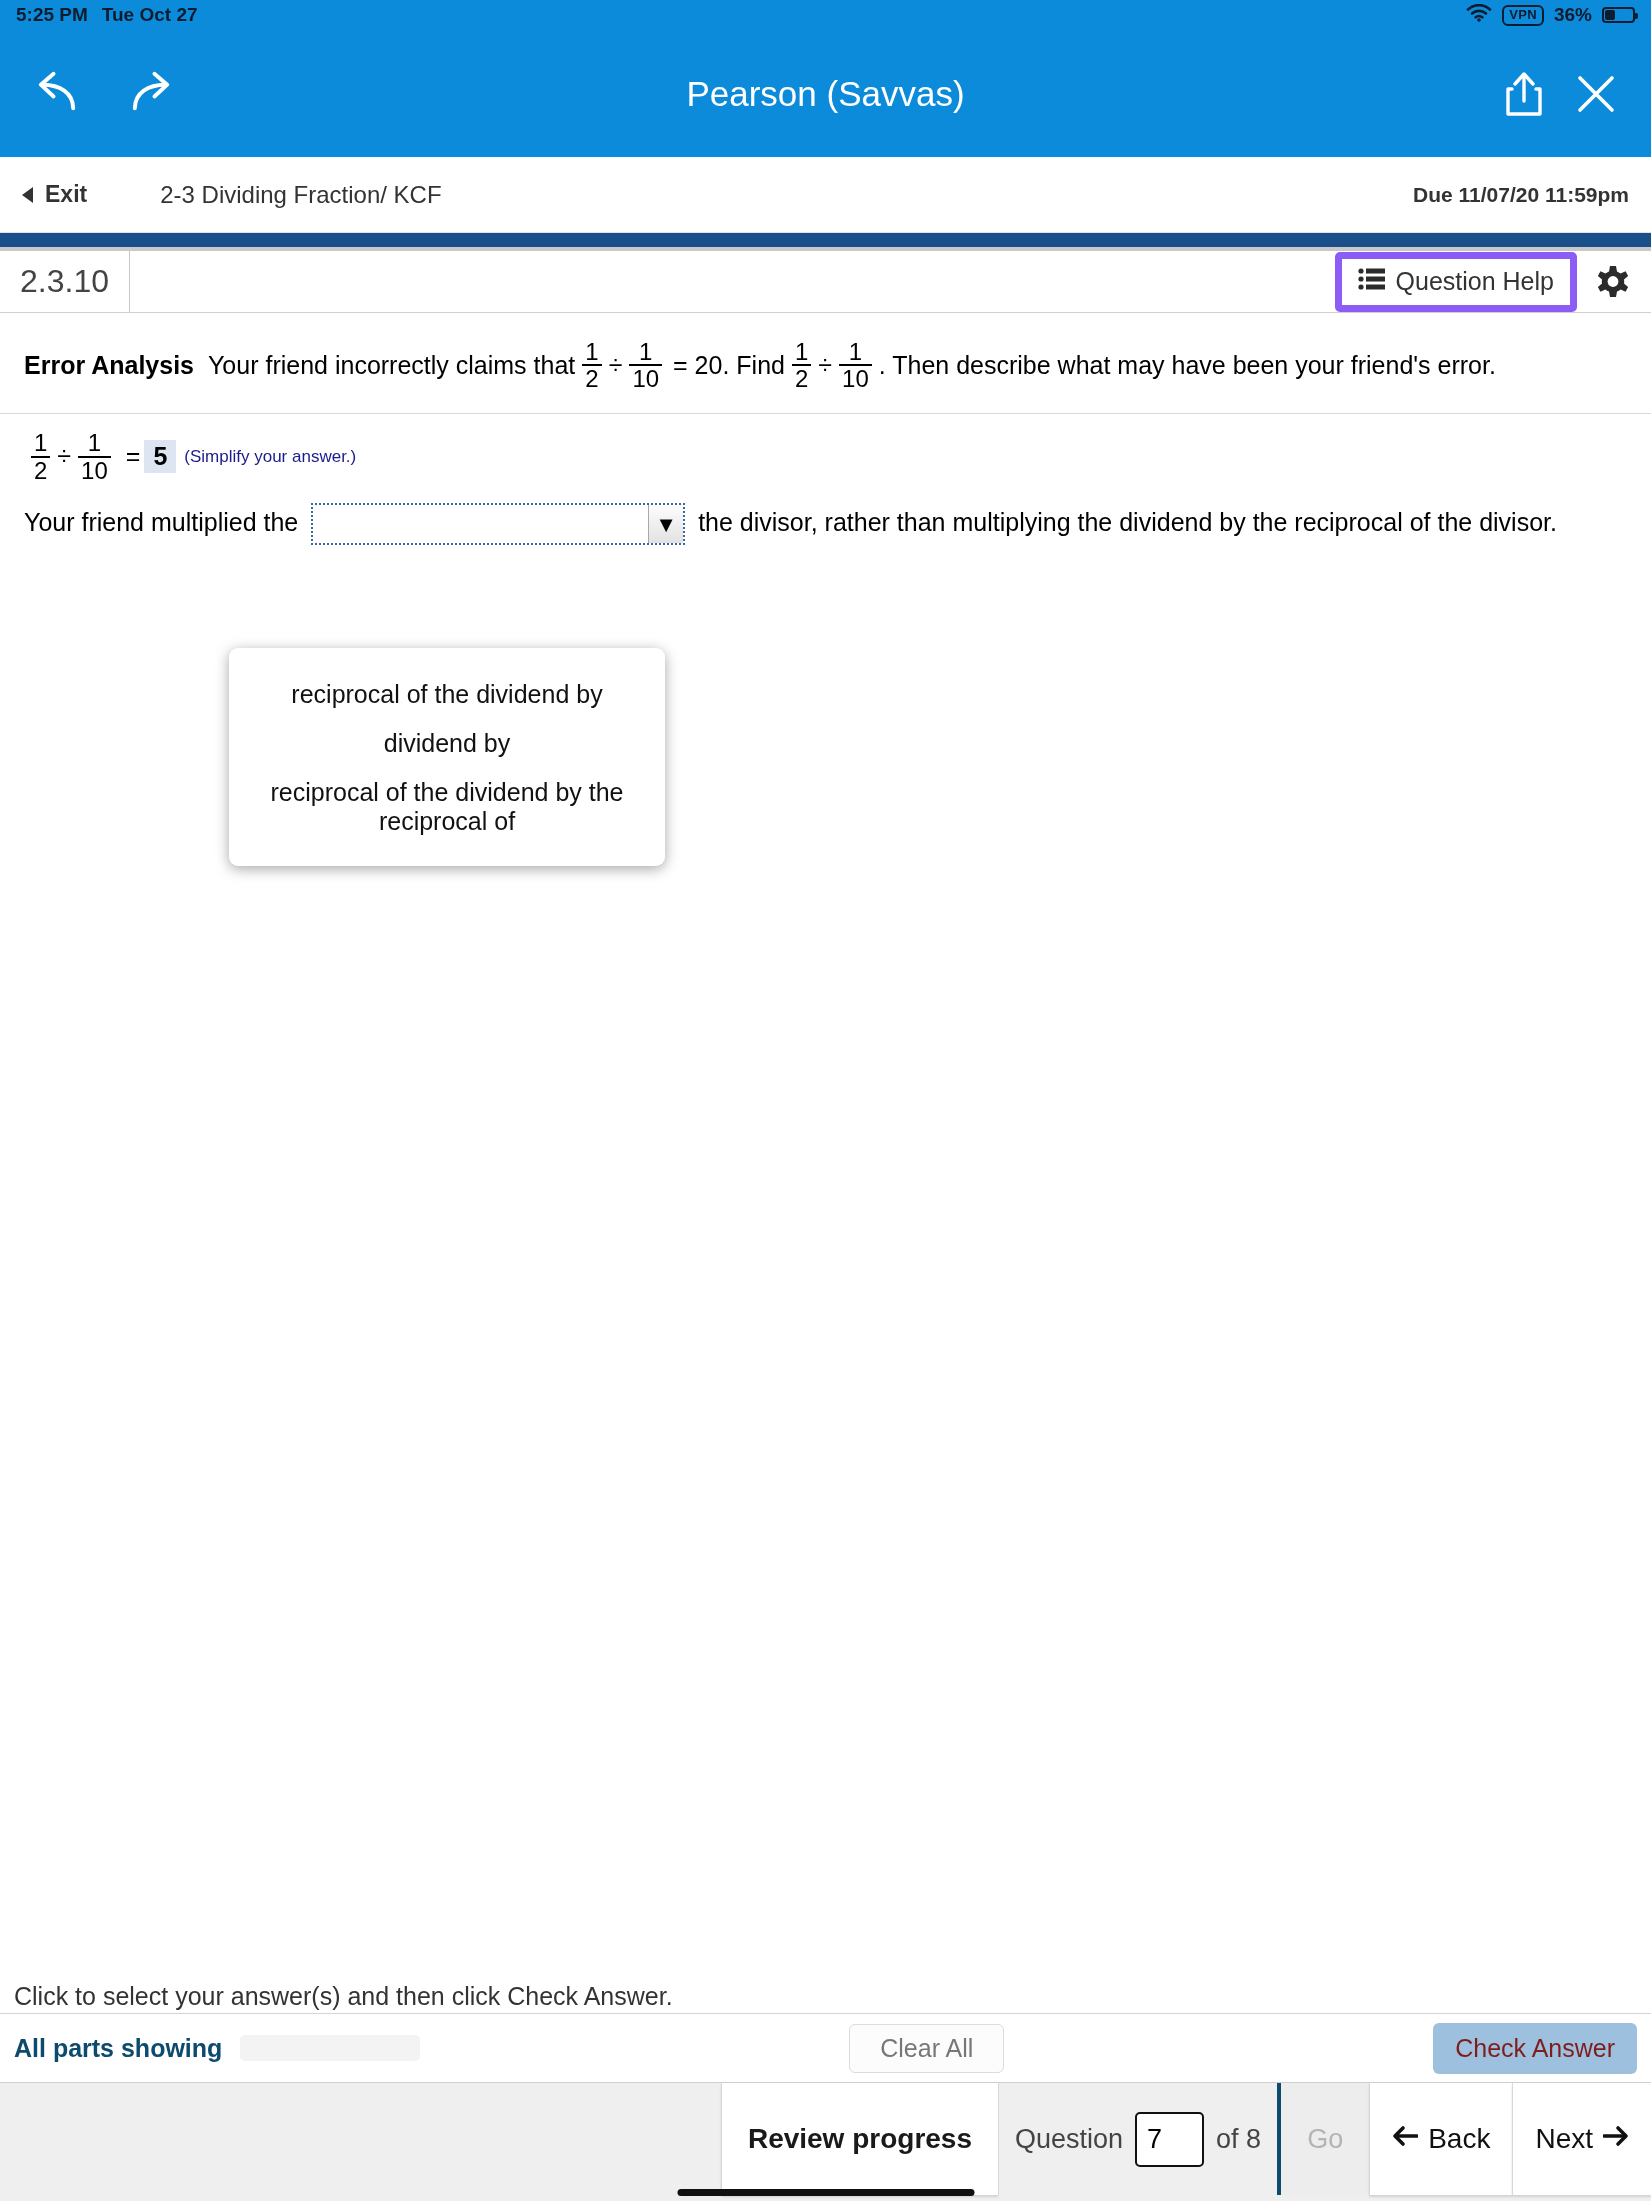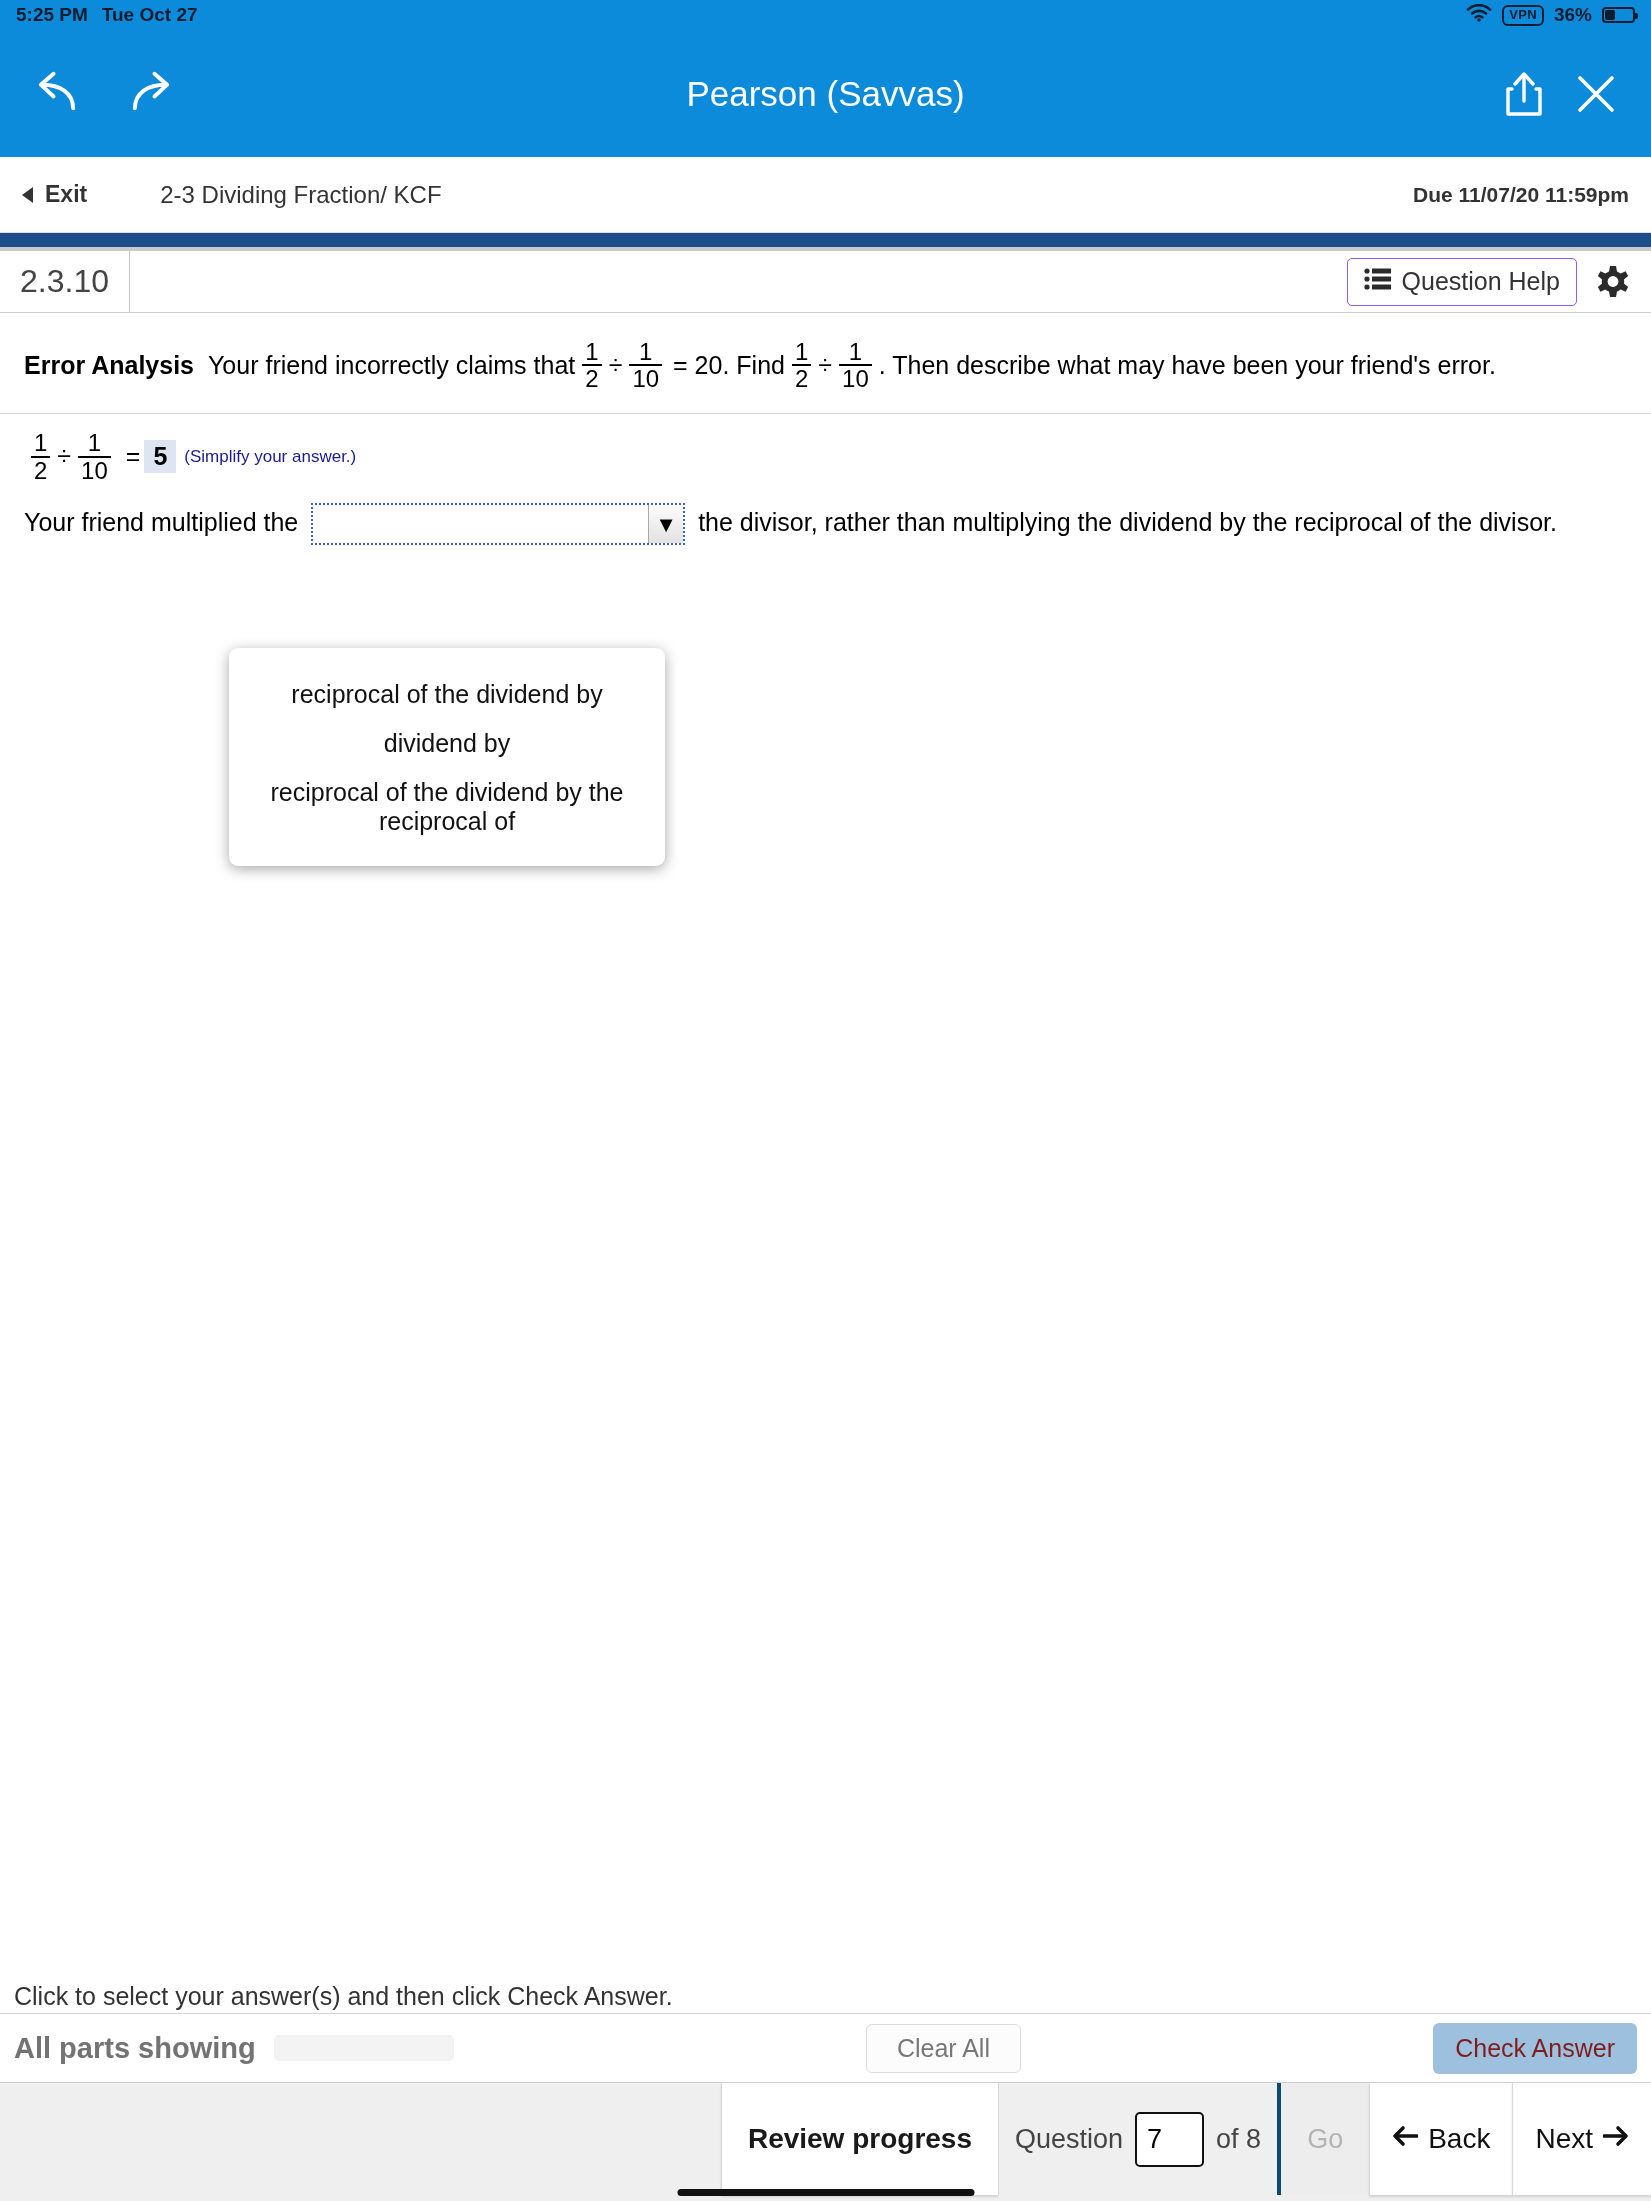--- a/index.html
+++ b/index.html
@@ -142,21 +142,21 @@
     color: #444;
     padding: 0 20px;
     border-right: 1px solid #c8c8c8;
     line-height: 61px;
   }
   .qid-spacer { flex: 1; }
   .qhelp-btn {
     display: flex;
     align-items: flex-start;
     gap: 10px;
-    border: 1px solid #8b5cf6;
+    border: 7px solid #8b5cf6;
     border-radius: 5px;
     background: #fff;
     padding: 8px 16px;
     font-size: 25px;
     color: #333;
     cursor: pointer;
     margin-right: 16px;
     margin-left: 17px;
   }
   .gear { margin-right: 18px; cursor: pointer; line-height: 0; }
@@ -271,21 +271,21 @@
     left: 0; right: 0;
     bottom: 120px;
     height: 69px;
     display: flex;
     align-items: center;
     border-top: 1px solid #d5d5d5;
     padding: 0 14px;
     box-sizing: border-box;
     background: #fff;
   }
-  .parts-label { font-size: 29px; font-weight: bold; color: #737373; }
+  .parts-label { font-size: 25px; font-weight: bold; color: #0c4a6e; }
   .progress-track {
     width: 180px; height: 26px;
     background: #f3f3f3;
     border-radius: 5px;
     margin-left: 18px;
     overflow: hidden;
   }
   .progress-fill { height: 100%; background: #5586c4; border-radius: 5px; }
   .clear-all {
     margin: 0 auto;

